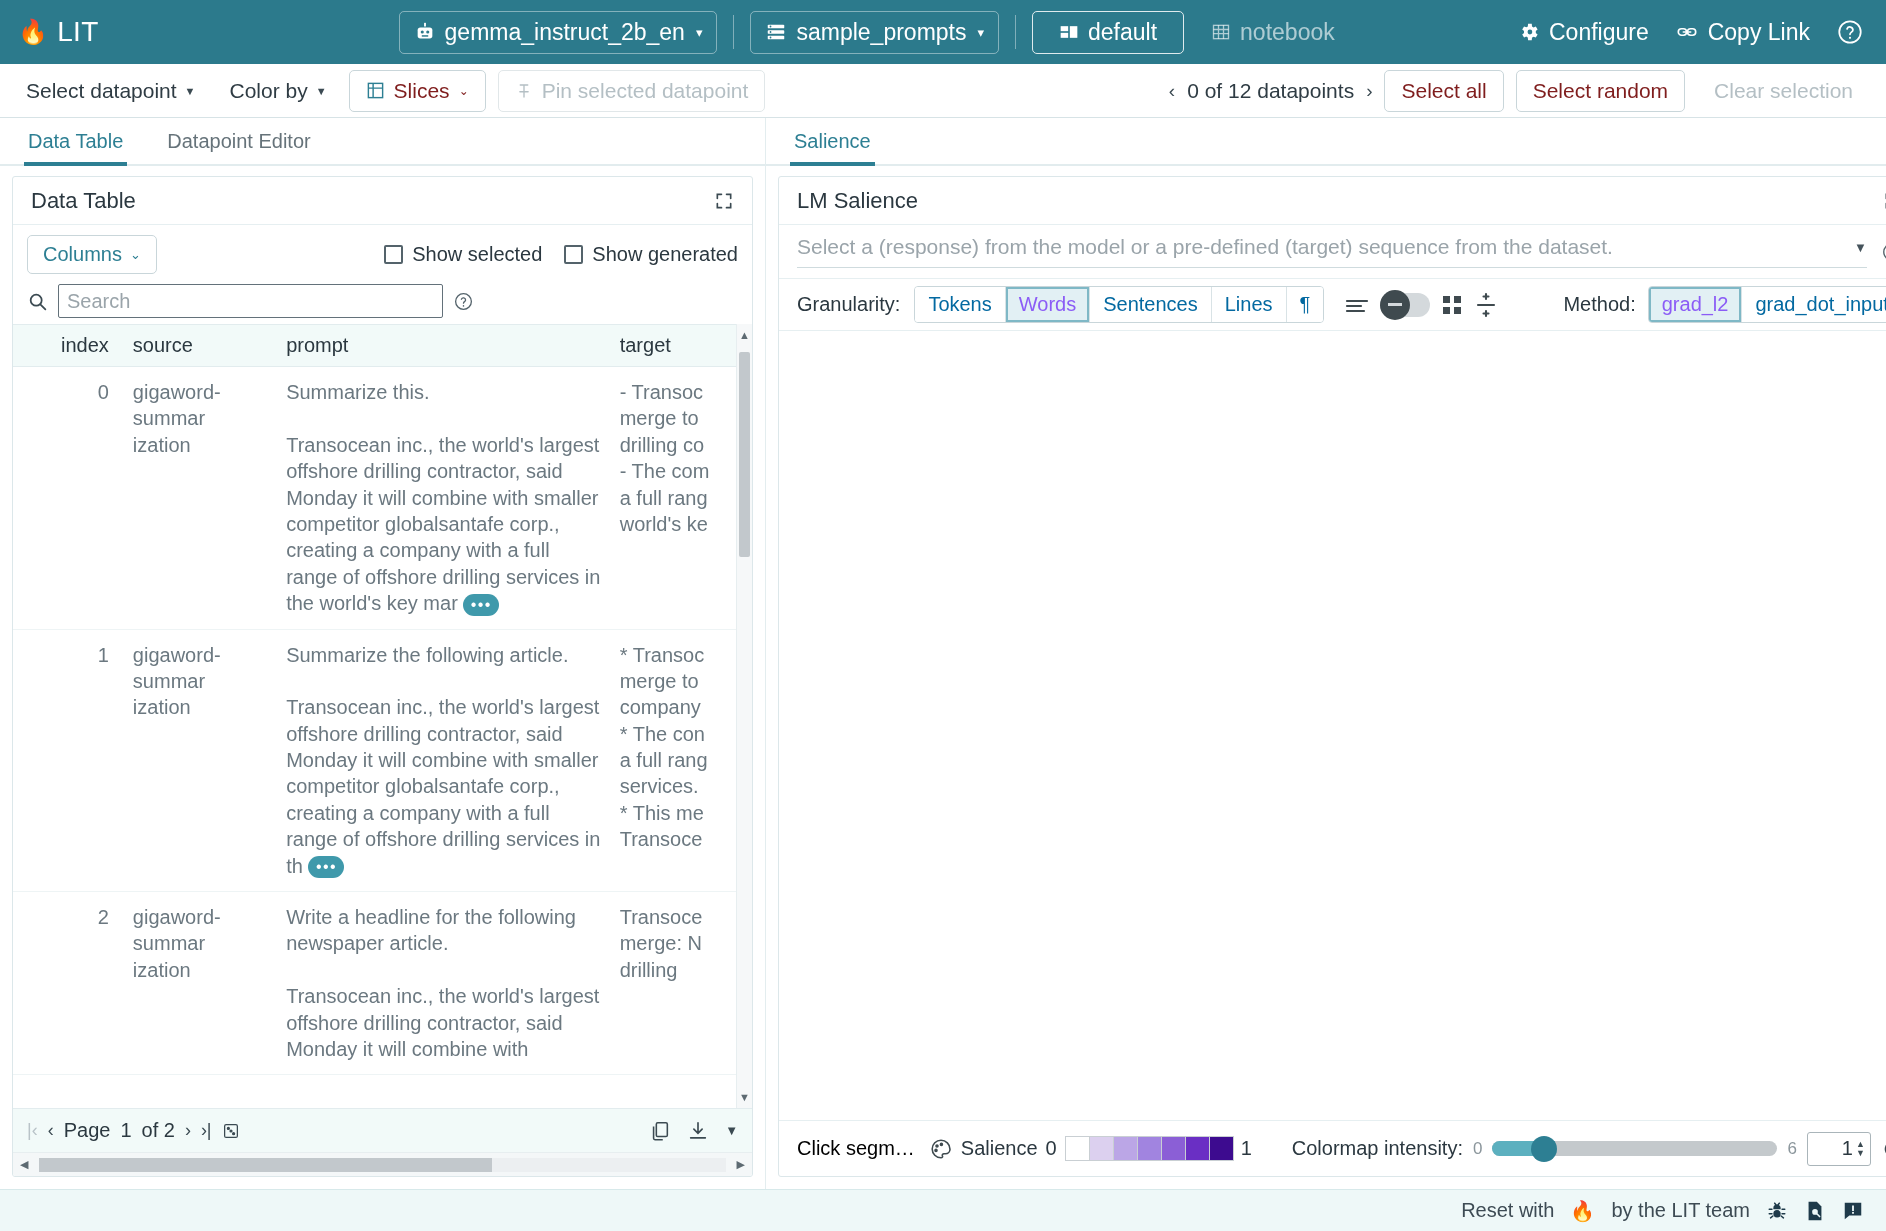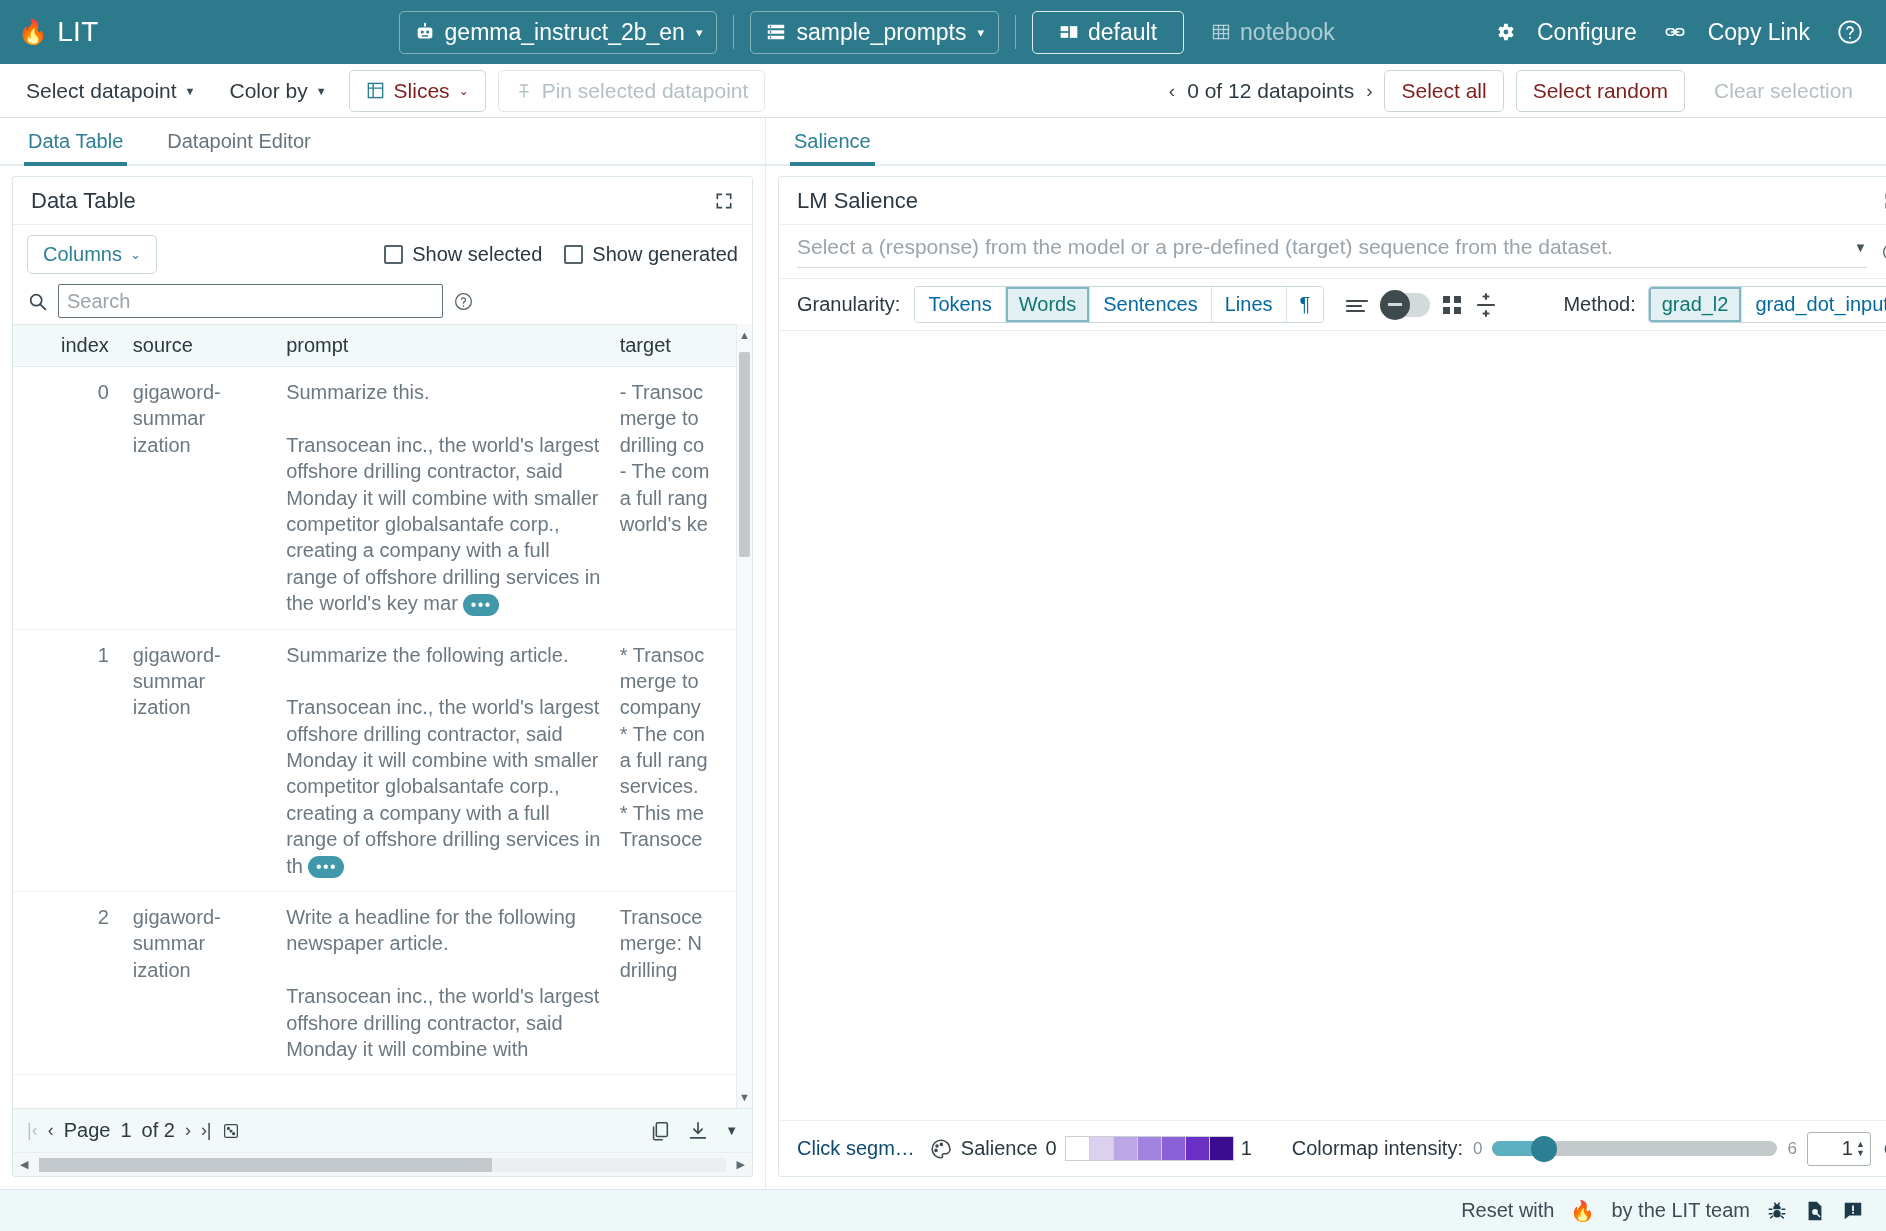--- a/index.html
+++ b/index.html
@@ -50,21 +50,21 @@
   .layoutbtn.active {
     border-color: rgba(255,255,255,.85);
     color: #ffffff;
   }
   .layoutbtn.inactive { color: rgba(255,255,255,.62); }
   .spacer { flex: 1 1 auto; }
   .apbright {
     display: flex; align-items: center; gap: 26px;
     font-size: 23px; margin-left: auto; padding-right: 4px;
   }
-  .apbright .item { display: flex; align-items: center; gap: 21px; white-space: nowrap; }
+  .apbright .item { display: flex; align-items: center; gap: 9px; white-space: nowrap; }
   .ico { display: inline-flex; align-items: center; justify-content: center; }
 
   
   .toolbar {
     height: 54px; flex: 0 0 54px;
     background: #ffffff;
     border-bottom: 1px solid #d7e3e6;
     display: flex; align-items: center;
     padding: 0 16px; gap: 0;
     font-size: 21px; color: #2f3c44;
@@ -236,42 +236,42 @@
   }
   .seg {
     display: inline-flex; border: 1px solid #c9d6da; border-radius: 4px; overflow: hidden;
   }
   .seg .s {
     padding: 6px 13px; font-size: 20px; color: #0369a1; background: #fff;
     border-right: 1px solid #d9e3e6; white-space: nowrap;
   }
   .seg .s:last-child { border-right: none; }
   .seg .s.on {
-    background: #e2f0f4; color: #0f766e;
+    background: #e2f0f4; color: #8b5cf6;
     box-shadow: inset 0 0 0 2px #7fb8c6;
   }
   .toggle-ico { display: flex; align-items: center; gap: 10px; margin-left: 6px; }
   .switch {
     width: 50px; height: 24px; border-radius: 12px; background: #d4d9dc; position: relative;
   }
   .switch .knob {
     position: absolute; left: 0; top: -3px; width: 30px; height: 30px; border-radius: 50%;
     background: #3f4a4f; display:flex; align-items:center; justify-content:center;
   }
   .switch .knob::after { content:""; width: 14px; height: 3px; background: #d4d9dc; }
   .method-wrap { margin-left: auto; display: flex; align-items: center; gap: 12px; white-space: nowrap; }
 
   .sal-body { flex: 1 1 auto; background: #fff; min-height: 0; }
 
   .sal-foot {
     height: 56px; flex: 0 0 56px; border-top: 1px solid #e6eff1;
     display: flex; align-items: center; gap: 14px; padding: 0 18px;
     font-size: 20px; color: #2b3840;
   }
-  .click-seg { color: #0c4a6e; font-size: 20px; white-space: nowrap; }
+  .click-seg { color: #000000; font-size: 20px; white-space: nowrap; }
   .legend { display: flex; align-items: center; gap: 8px; }
   .swatches { display: flex; }
   .swatches i { width: 25px; height: 25px; display: block; border: 1px solid #c9cfd3; margin-right: -1px; }
   .cmap { display: flex; align-items: center; gap: 10px; margin-left: 26px; white-space: nowrap; }
   .slider { width: 285px; height: 15px; border-radius: 8px; background: #c4c9cc; position: relative; }
   .slider .fill { position: absolute; left: 0; top: 0; bottom: 0; width: 22%; background: #5cb0bf; border-radius: 8px 0 0 8px; }
   .slider .knob2 {
     position: absolute; left: 18%; top: 50%; transform: translate(-50%,-50%);
     width: 26px; height: 26px; border-radius: 50%; background: #2d7f93;
   }

